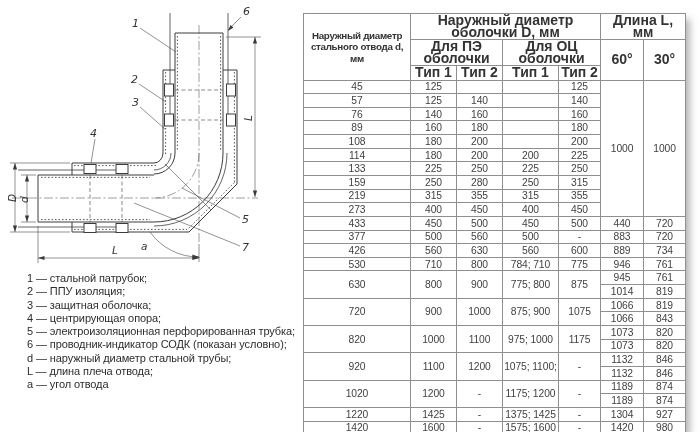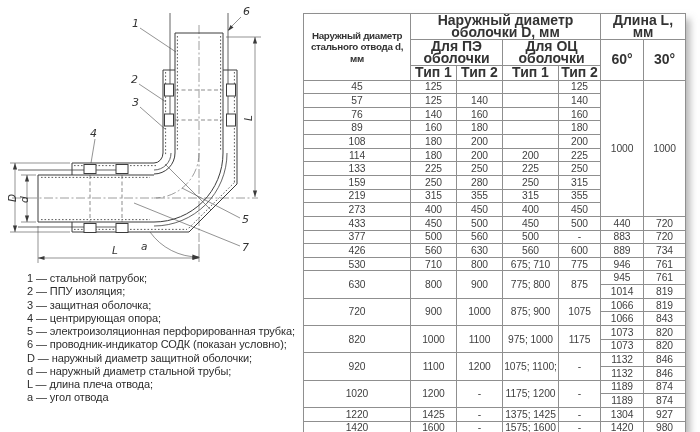--- a/index.html
+++ b/index.html
@@ -137,21 +137,20 @@
     </g>
   </svg>
 
   <div id="legend">
       <div class="lg-line">1 — стальной патрубок;</div>
       <div class="lg-line">2 — ППУ изоляция;</div>
       <div class="lg-line">3 — защитная оболочка;</div>
       <div class="lg-line">4 — центрирующая опора;</div>
       <div class="lg-line">5 — электроизоляционная перфорированная трубка;</div>
       <div class="lg-line">6 — проводник-индикатор СОДК (показан условно);</div>
-      <div class="lg-line">D — наружный диаметр защитной оболочки;</div>
       <div class="lg-line">d — наружный диаметр стальной трубы;</div>
       <div class="lg-line">L — длина плеча отвода;</div>
       <div class="lg-line">a — угол отвода</div>
     </div>
 
   <div id="tablewrap">
     <table>
       <colgroup>
         <col class="c0">
           <col class="c1">
@@ -277,21 +276,21 @@
             <td>630</td>
             <td>560</td>
             <td>600</td>
             <td>889</td>
             <td>734</td>
           </tr>
           <tr>
             <td>530</td>
             <td>710</td>
             <td>800</td>
-            <td>675; 710</td>
+            <td>784; 710</td>
             <td>775</td>
             <td>946</td>
             <td>761</td>
           </tr>
           <tr>
             <td rowspan="2">630</td>
             <td rowspan="2">800</td>
             <td rowspan="2">900</td>
             <td rowspan="2">775; 800</td>
             <td rowspan="2">875</td>

